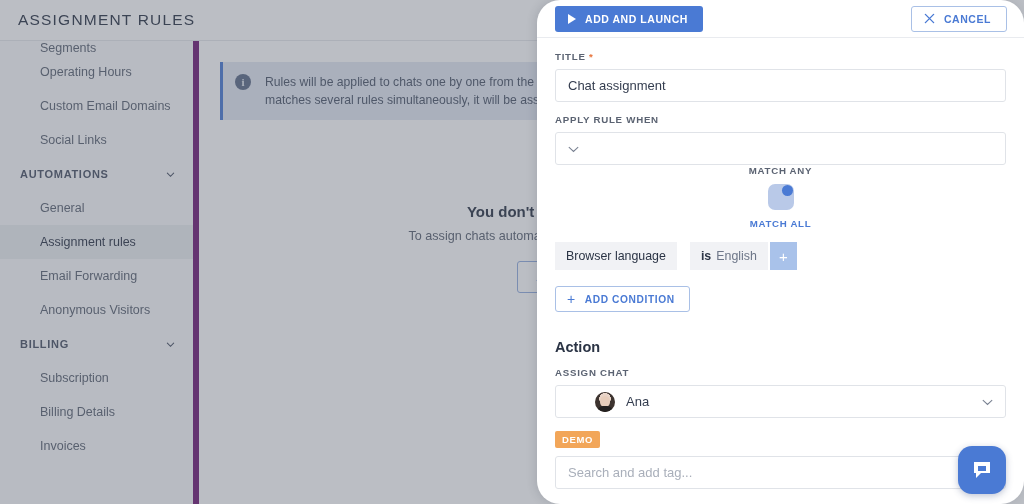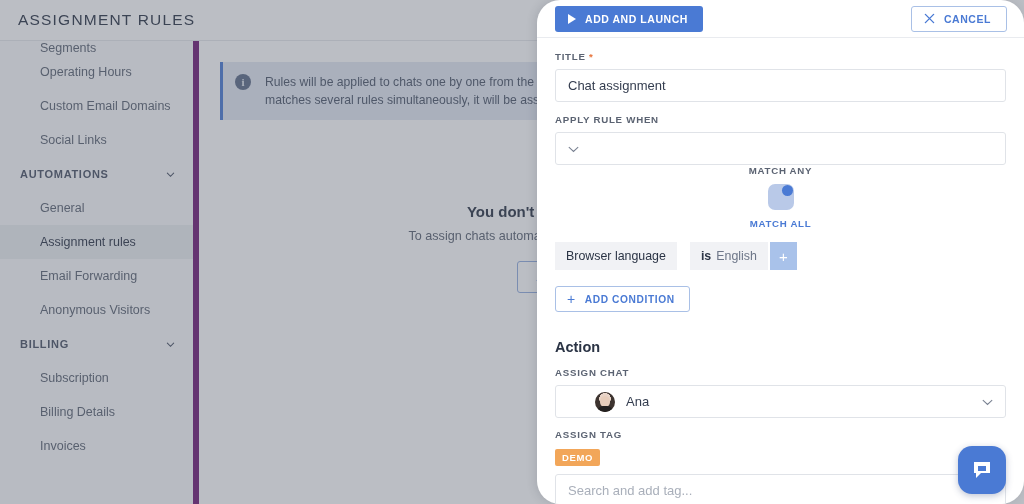--- a/index.html
+++ b/index.html
@@ -383,21 +383,20 @@
         </span>
         <span class="caret">
           <svg width="11" height="7" viewBox="0 0 12 8">
               <path d="M1 1.5 L6 6.2 L11 1.5" fill="none" stroke="#7a8292" stroke-width="1.2" stroke-linecap="round"></path>
             </svg>
         </span>
       </div>
 
       <div style="height:11px"></div>
 
-      <label class="field-label">ASSIGN TAG</label>
       <span class="tag-demo">DEMO</span>
       <div class="txt-input">
         <span class="placeholder">Search and add tag...</span>
       </div>
 
     </div>
 
     <div class="chat-fab">
       <svg width="24" height="24" viewBox="0 0 24 24">
         <path d="M4 4 H20 V15 H11 L6 20 V15 H4 Z" fill="#ffffff"></path>

